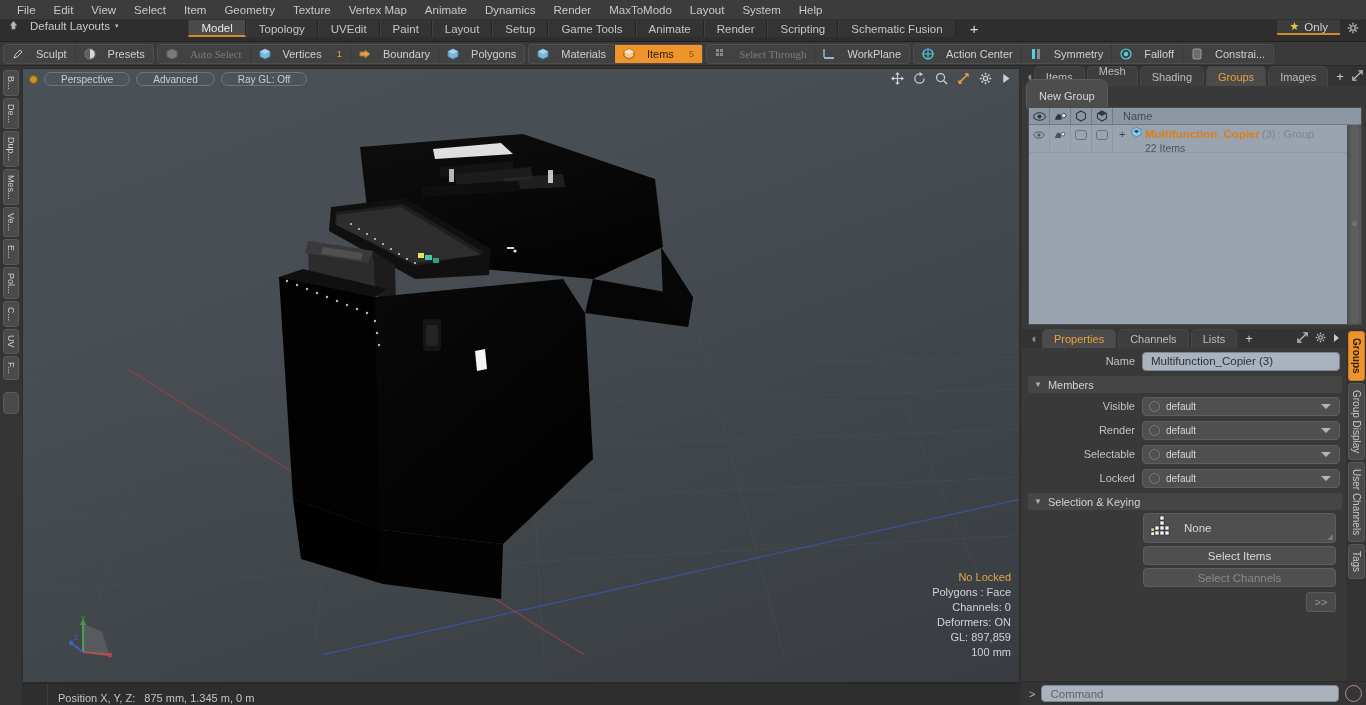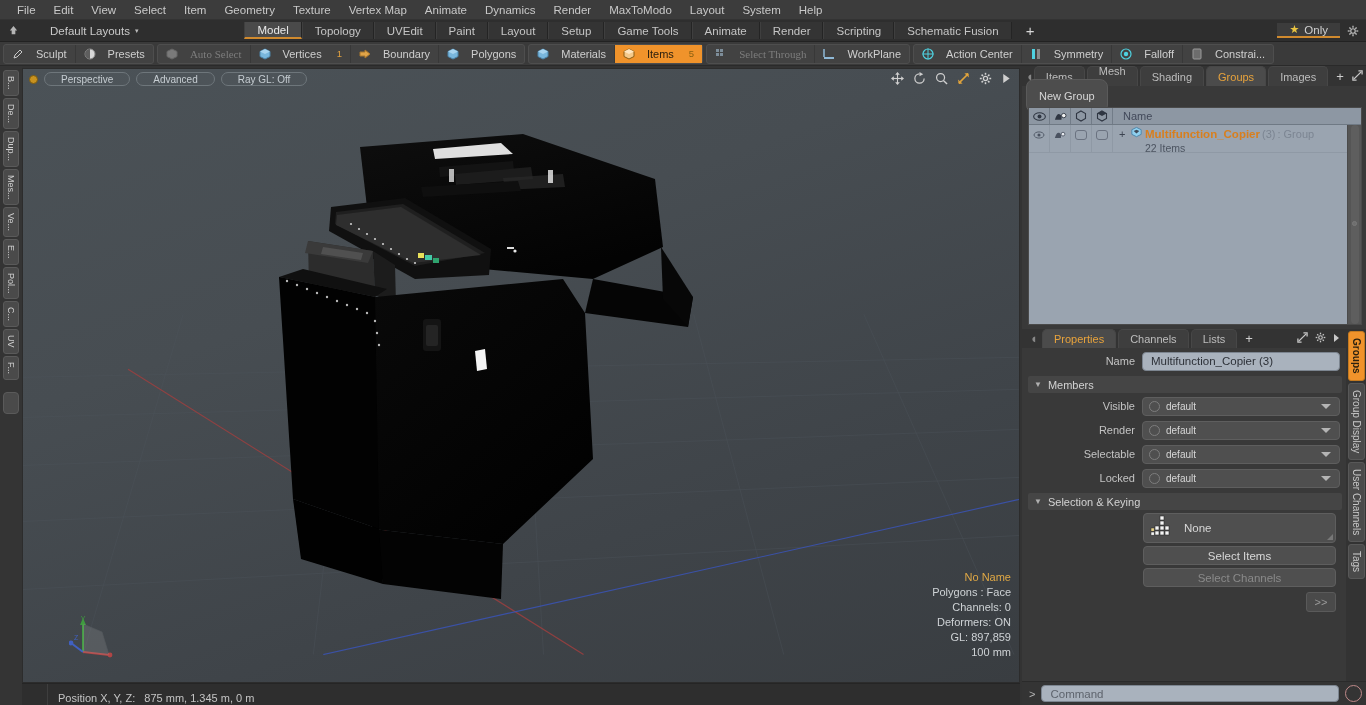--- a/index.html
+++ b/index.html
@@ -17,27 +17,27 @@
 
   
   .menubar{
     height:20px; background:#3c3c3c; display:flex; align-items:center;
     padding-left:8px; flex:0 0 20px; border-bottom:1px solid #333;
   }
   .menu-item{ padding:0 9px; height:20px; line-height:20px; color:#c9c9c9; font-size:11.5px; cursor:default; }
 
   
   .layoutbar{
-    height:22px; background:#2e2e2e; display:flex; align-items:center;
-    flex:0 0 22px; border-bottom:1px solid #222;gap:20px;
+    height:22px; background:#2e2e2e; display:flex; align-items:flex-start;
+    flex:0 0 22px; border-bottom:1px solid #222;
   }
   .layout-home{ width:26px; display:flex; align-items:center; justify-content:center; color:#9a9a9a; font-size:11px;}
   .layout-name{ display:flex; align-items:center; padding:0 10px 0 4px; color:#cacaca; font-size:11.5px; }
   .layout-name .caret{ margin-left:5px; font-size:7px; color:#bbb; }
-  .layout-tabs{ display:flex; align-items:stretch; margin-left:76px; }
+  .layout-tabs{ display:flex; align-items:stretch; margin-left:60px; }
   .ltab{
     padding:0 12px; display:flex; align-items:center; font-size:11.5px; color:#c5c5c5;
     border-left:1px solid #3f3f3f; border-right:1px solid #242424; background:#343434;
   }
   .ltab.active{ background:#4a4a4a; color:#e8e8e8; border-bottom:2px solid #d08a2e; }
   .ltab.plus{ background:transparent; border:none; color:#d8d8d8; font-size:15px; padding:0 14px; }
   .layout-right{ margin-left:auto; display:flex; align-items:stretch; }
   .only-btn{
     display:flex; align-items:center; gap:5px; padding:0 12px; background:#3c3c3c;
     border-bottom:2px solid #d08a2e; color:#cfcfcf; font-size:11.5px;
@@ -566,21 +566,21 @@
           <line x1="14" y1="40" x2="40" y2="43" stroke="#b04545" stroke-width="2"></line>
           <circle cx="41" cy="43" r="2.4" fill="#b04545"></circle>
           <line x1="14" y1="40" x2="2" y2="31" stroke="#4060c0" stroke-width="2"></line>
           <circle cx="2" cy="31" r="2.4" fill="#4060c0"></circle>
           <path d="M14 12 L33 20 L40 43 L14 40 Z" fill="#c8c8c8" opacity="0.16" stroke="#b5b5b5" stroke-width="0.7"></path>
           <text x="14" y="9" fill="#3f9a3f" font-size="7" text-anchor="middle" font-family="Liberation Sans, sans-serif">Y</text>
           <text x="5" y="28" fill="#4060c0" font-size="7" font-family="Liberation Sans, sans-serif">Z</text>
         </svg>
 
         <div class="stats">
-          <div class="hl">No Name</div>
+          <div class="hl">No Locked</div>
           <div>Polygons : Face</div>
           <div>Channels: 0</div>
           <div>Deformers: ON</div>
           <div>GL: 897,859</div>
           <div>100 mm</div>
         </div>
       </div>
 
       <div class="statusbar">
         <div class="sepcell"></div>

